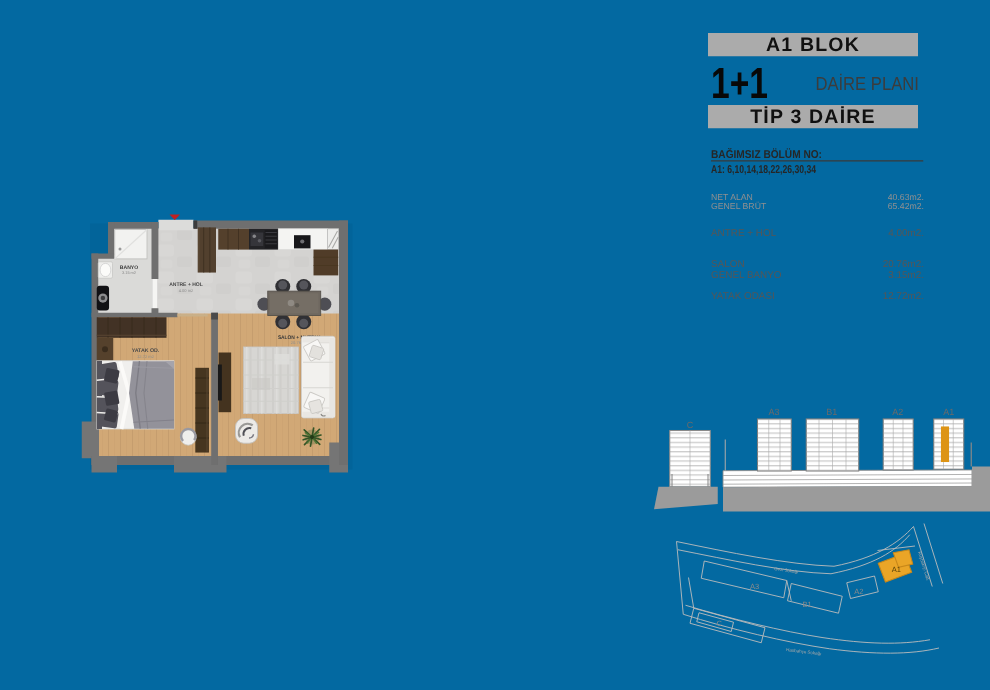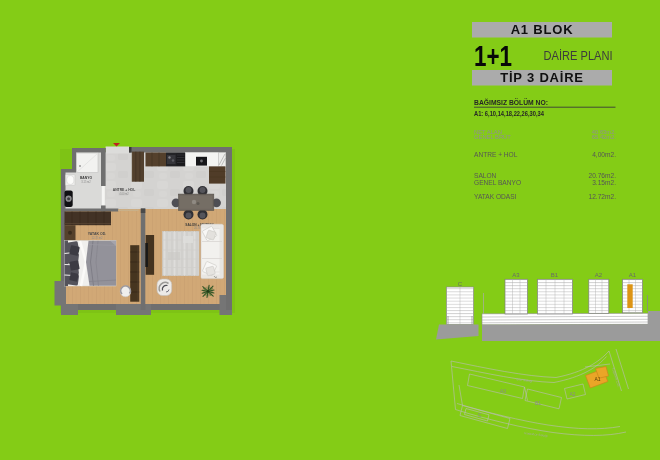--- a/index.html
+++ b/index.html
@@ -1,16 +1,16 @@
 <!DOCTYPE html>
 <html><head>
 <meta charset="utf-8">
 <style>
 html,body{margin:0;padding:0;background:#ffffff;}
-#page{position:relative;width:660px;height:460px;background:#84cc16;font-family:"Liberation Sans",sans-serif;overflow:hidden;}
+#page{position:relative;width:660px;height:460px;background:#0369a1;font-family:"Liberation Sans",sans-serif;overflow:hidden;}
 svg{position:absolute;left:0;top:0;}
 </style>
 </head>
 <body>
 <div id="page">
 <svg width="660" height="460" viewBox="0 0 660 460">
 <defs>
 <pattern id="floorlines" width="4" height="3.1" patternUnits="userSpaceOnUse">
 <path d="M0 0.5H4" stroke="#9a9a9a" stroke-width="0.45"></path>
 </pattern>

